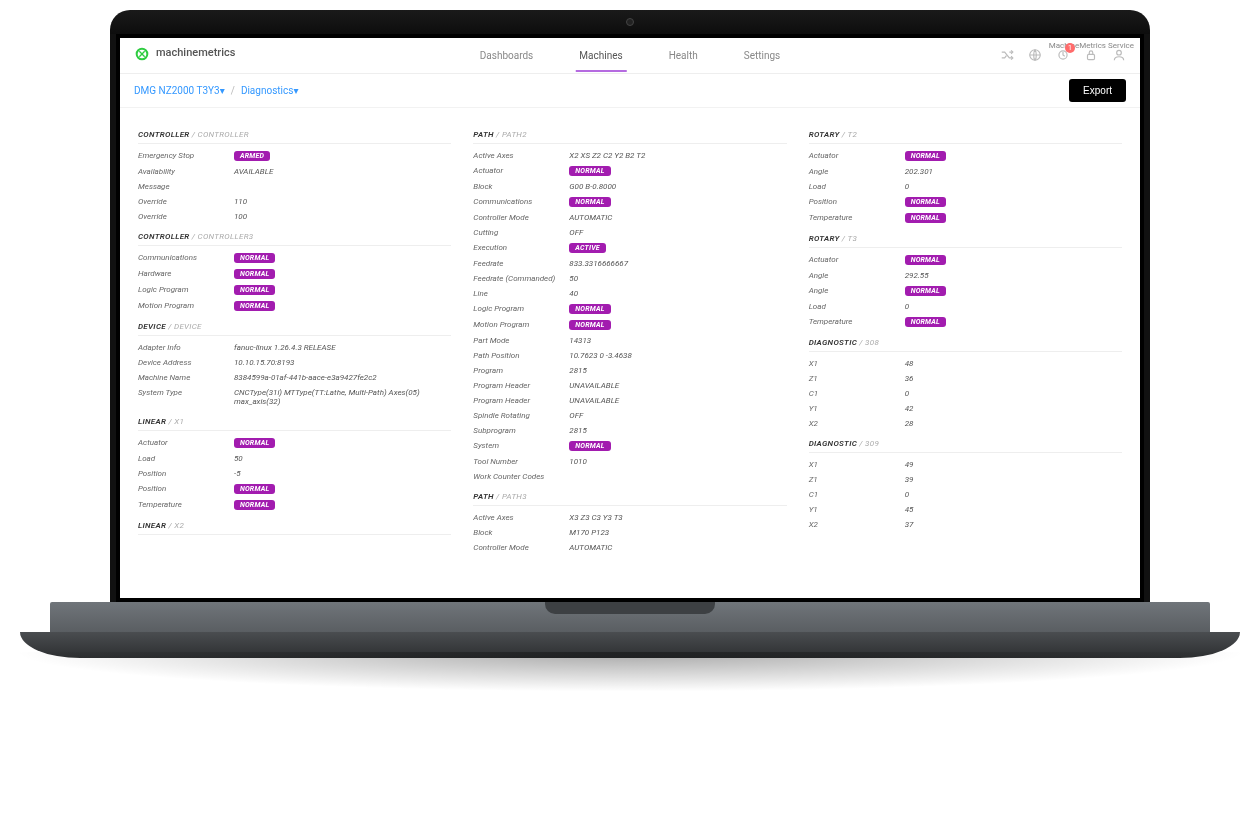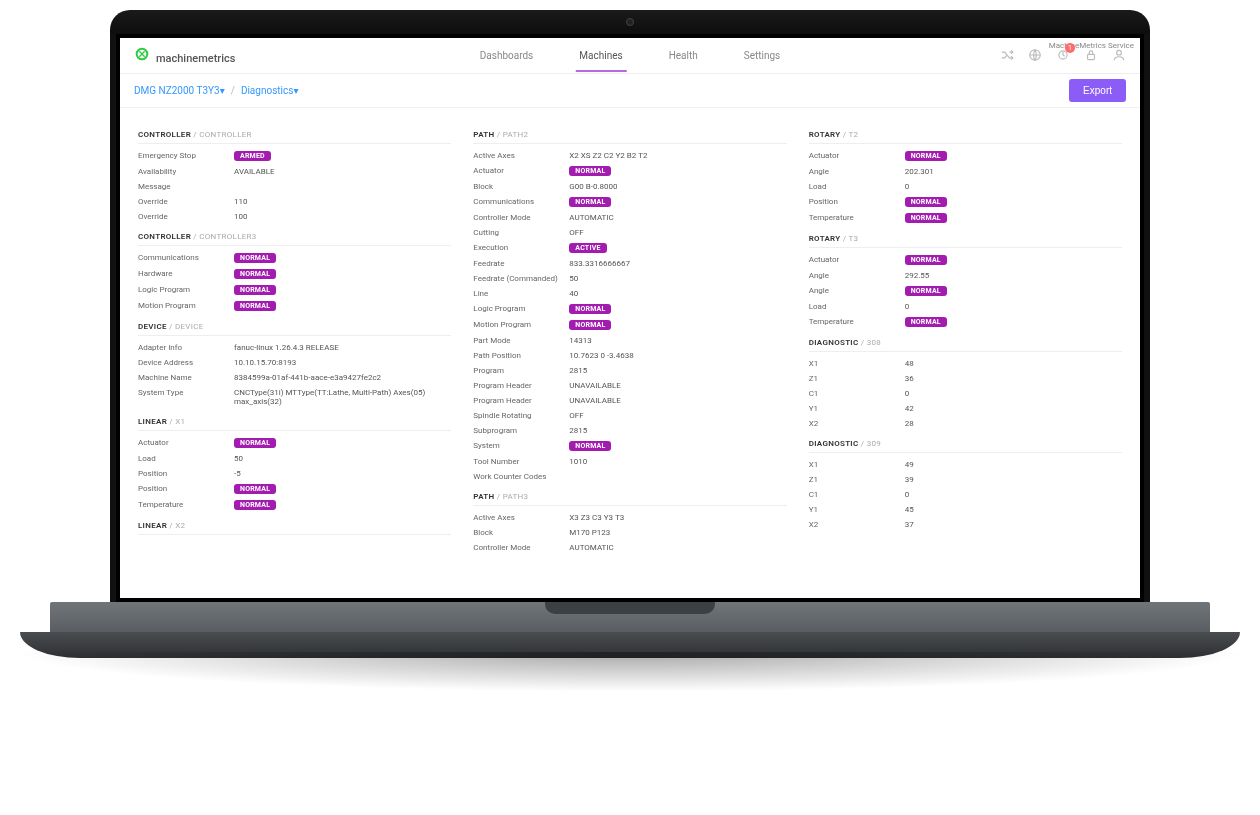--- a/index.html
+++ b/index.html
@@ -63,55 +63,55 @@
 
   
   .service-label { position:absolute; top:3px; right:6px; font-size:8px; color:#888;}
   .topbar {
     height: 36px;
     border-bottom: 1px solid #eee;
     display:flex; align-items:center;
     padding: 0 14px;
     position:relative;
   }
-  .brand { display:flex; align-items:flex-end; gap:6px; font-weight:500; color:#555; font-size:11px;}
+  .brand { display:flex; align-items:flex-start; gap:6px; font-weight:500; color:#555; font-size:11px;}
   .brand-icon svg { width:16px; height:16px; }
   .nav { position:absolute; left:50%; transform:translateX(-50%); display:flex; gap:38px; font-size:10px; color:#888;}
   .nav-item { padding: 11px 4px 9px 4px; cursor:pointer; }
   .nav-item.active { color:#555; border-bottom: 2px solid #b56be0; }
   .top-icons { margin-left:auto; display:flex; gap:14px; align-items:center; color:#bbb;}
   .top-icons svg { width:14px; height:14px; }
   .notif-wrap { position:relative; }
   .notif-badge { position:absolute; top:-5px; right:-5px; background:#ff6b6b; color:#fff; font-size:7px; line-height:10px; min-width:10px; text-align:center; border-radius:6px; padding:0 2px;}
 
   .subbar {
     height: 34px;
     display:flex; align-items:center;
     padding: 0 14px;
     border-bottom: 1px solid #f2f2f2;
   }
   .crumb { color:#3498ff; font-size:10px; display:flex; align-items:center; gap:0; cursor:pointer;}
   .crumb-sep { color:#bbb; margin: 0 6px; font-size:10px;}
   .export-btn {
     margin-left:auto;
-    background:#8b5cf6;
+    background:#000000;
     color:#fff;
     border:none;
     border-radius:3px;
     padding: 6px 14px;
     font-size:10px;
     cursor:pointer;
   }
 
   .content {
     display:flex;
     gap: 22px;
     padding: 14px 18px 0 18px;
   }
-  .col { flex:1; min-width:0; }
+  .col { flex:1; min-width:0;font-style:italic; }
 
   .section-header {
     border-bottom:1px solid #eee;
     padding-bottom:4px;
     margin-top:8px;
     margin-bottom:4px;
     font-size:8px;
     letter-spacing:.3px;
   }
   .section-header .main { color:#333; font-weight:600; text-transform:uppercase;}

